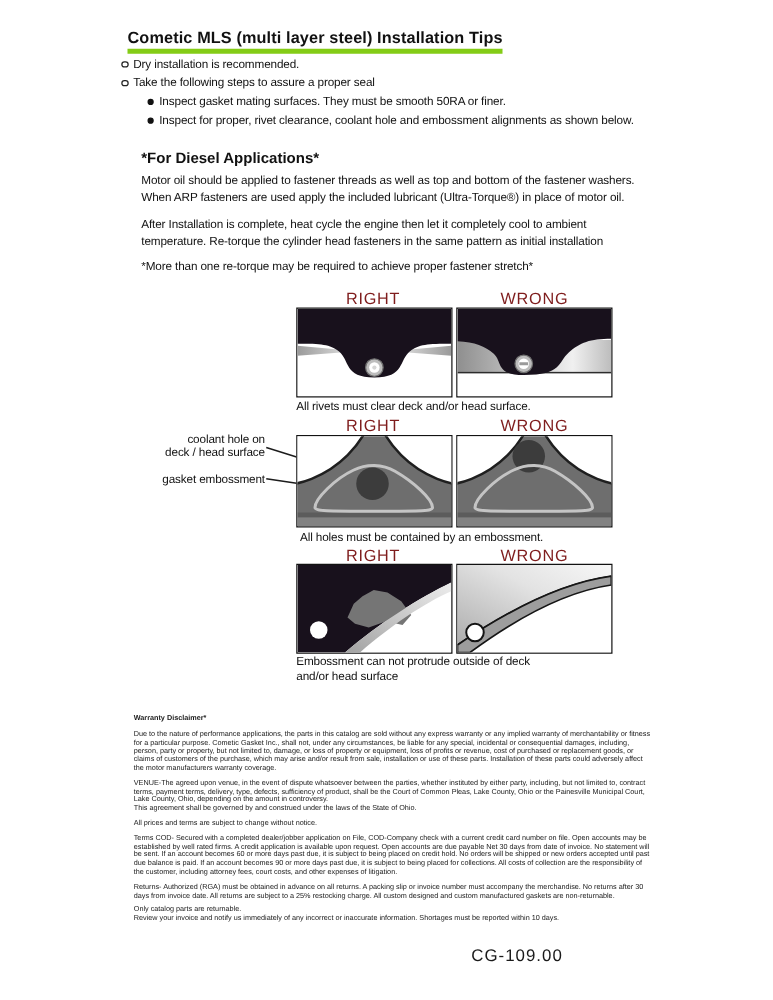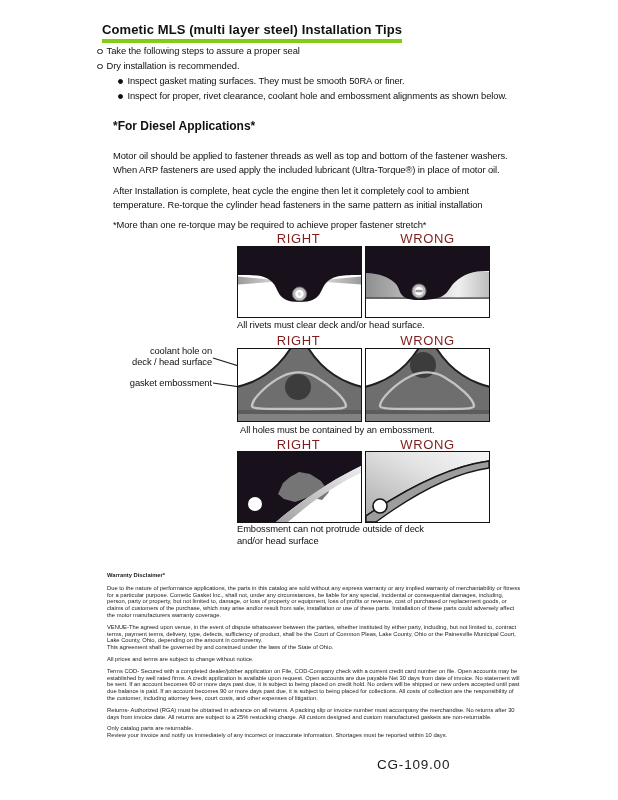--- a/index.html
+++ b/index.html
@@ -22,21 +22,21 @@
   .b-row { display:flex; align-items:flex-start; height:15px; }
   .b-row.sub { margin-left:21px; }
   .b-marker {
     width:3.6px; height:3.6px; border:1px solid #222; border-radius:50%;
     margin:3.5px 4px 0 0; flex:none;
   }
   .b-row.sub .b-marker { background:#111; border-color:#111; width:3.4px; height:3.4px; }
 
   
   .diesel { left:113px; top:119px; font-size:9.4px; letter-spacing:-0.1px; line-height:14.2px; }
-  .diesel-heading { font-size:12px; font-weight:bold; letter-spacing:0; margin-bottom:16px; }
+  .diesel-heading { font-size:12px; font-weight:bold; letter-spacing:0; margin-bottom:4px; }
   .para { margin-bottom:6px; }
   .lblrow { display:flex; width:252px; }
   .lblrow .lbl {
     width:123px; text-align:center; font-size:13px; color:#7f1d1d; letter-spacing:0.6px;
   }
   .lblrow .lbl + .lbl { margin-left:6px; }
   .boxrow { display:flex; width:252px; }
   .figbox {
     width:123px; height:70px; border:1.6px solid #121212; box-sizing:content-box;
     background:#fff; flex:none;
@@ -59,25 +59,25 @@
 </head>
 <body>
 
 <div>
 
   <div class="abs doc-title nowrap">Cometic MLS (multi layer steel) Installation Tips</div>
 
   <div class="abs bullets">
     <div class="b-row">
       <span class="b-marker"></span>
+      <span class="nowrap">Dry installation is recommended.</span>
+    </div>
+    <div class="b-row">
+      <span class="b-marker"></span>
       <span class="nowrap">Take the following steps to assure a proper seal</span>
-    </div>
-    <div class="b-row">
-      <span class="b-marker"></span>
-      <span class="nowrap">Dry installation is recommended.</span>
     </div>
     <div class="b-row sub">
       <span class="b-marker"></span>
       <span class="nowrap">Inspect gasket mating surfaces.  They must be smooth 50RA or finer.</span>
     </div>
     <div class="b-row sub">
       <span class="b-marker"></span>
       <span class="nowrap">Inspect for proper, rivet clearance, coolant hole and embossment alignments as shown below.</span>
     </div>
   </div>

